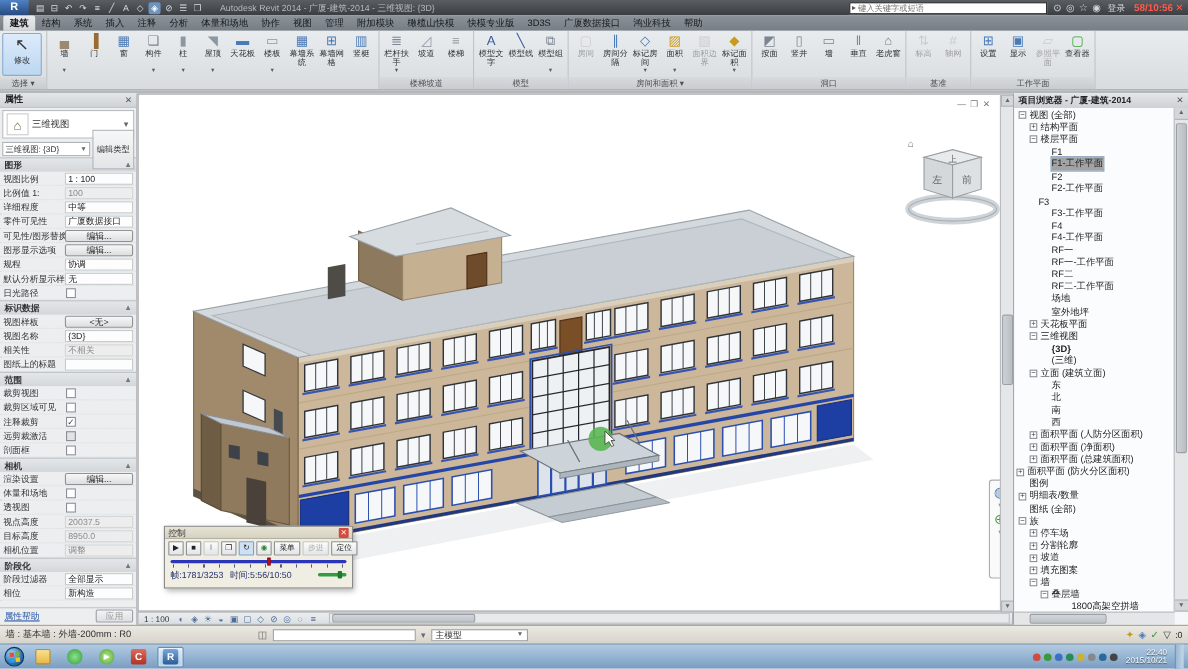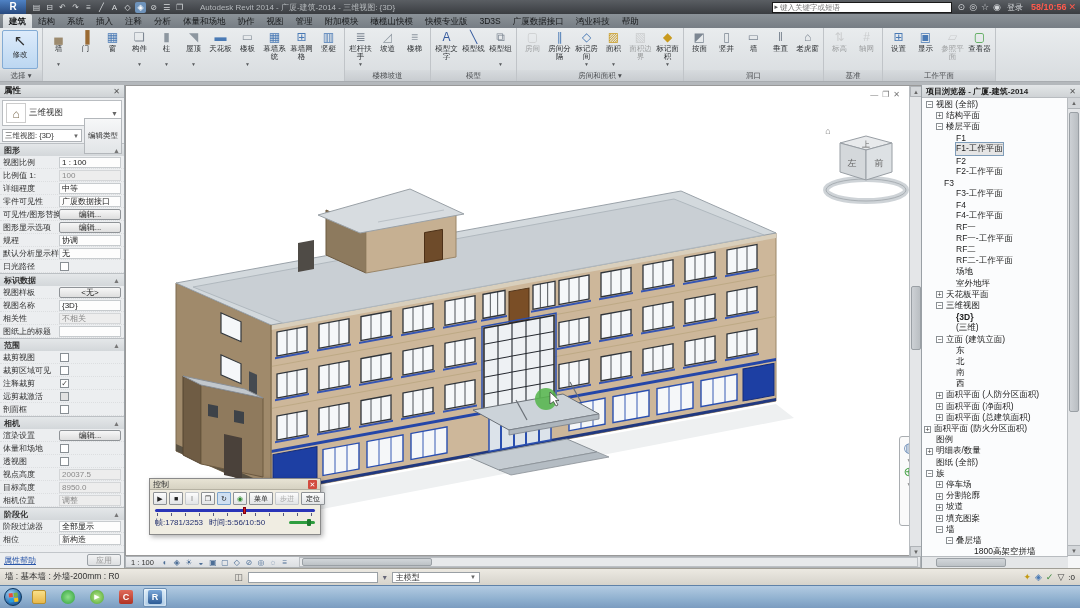--- a/index.html
+++ b/index.html
@@ -97,21 +97,21 @@
 #hscroll{flex:1;height:10px;background:#e7e9eb;border:1px solid #bcc0c4;position:relative;margin-left:6px}
 #hscroll .thumb{position:absolute;left:2px;top:0;width:130px;height:8px;background:linear-gradient(#d2d6da,#bdc2c6);border:1px solid #9aa0a5;border-radius:2px}
 
 #browser{position:absolute;left:921px;top:85px;width:159px;height:483px;background:#f6f7f8;border-left:1px solid #9aa0a5;overflow:hidden}
 #btitle{height:13px;background:linear-gradient(#e3e6e8,#cfd3d6);display:flex;align-items:center;padding:0 4px;font-size:8px;font-weight:bold;border-bottom:1px solid #b8bcc0;white-space:nowrap}
 #btitle .x{margin-left:auto;color:#555;font-size:8px}
 #btree{position:absolute;left:0;top:13px;width:146px;height:458px;overflow:hidden;padding-top:1px;background:#fbfcfd}
 .trow{height:11.2px;display:flex;align-items:center;font-size:8.5px;white-space:nowrap;color:#222}
 .exp{width:7px;height:7px;border:1px solid #8a9094;background:#fff;font-size:7px;line-height:5px;text-align:center;margin-right:3px;color:#333;flex:none}
 .noexp{width:10px;flex:none}
-.trow.sel .tl{outline:1px solid #7f9db9;background:#e5e5e5}
+.trow.sel .tl{outline:1px solid #7f9db9;background:#a3a3a3}
 .trow.bold .tl{font-weight:bold}
 #bvscroll{position:absolute;right:0;top:13px;width:13px;height:458px;background:#e4e6e8;border-left:1px solid #b8bcc0}
 #bvscroll .thumb{position:absolute;left:1px;top:14px;width:10px;height:300px;background:linear-gradient(90deg,#cdd1d5,#b9bec2);border:1px solid #9aa0a5;border-radius:2px}
 #bvscroll .ar{height:11px;font-size:6px;color:#666;text-align:center;line-height:11px;background:#d4d7da;border-bottom:1px solid #b0b4b8}
 #bvscroll .dn{position:absolute;bottom:0;width:100%;border-top:1px solid #b0b4b8}
 #bhscroll{position:absolute;left:0;bottom:0;width:146px;height:12px;background:#e4e6e8;border-top:1px solid #b8bcc0}
 #bhscroll .thumb{position:absolute;left:14px;top:1px;width:70px;height:9px;background:linear-gradient(#d2d6da,#bdc2c6);border:1px solid #9aa0a5;border-radius:2px}
 
 #statusbar{position:absolute;left:0;top:568px;width:1080px;height:17px;background:linear-gradient(#ece9e2,#d6d3cb);border-top:1px solid #a09e96;display:flex;align-items:center;padding:0 5px;gap:5px}
 #sbhint{font-size:8.5px;color:#333;white-space:nowrap}
@@ -1041,13 +1041,30 @@
       <div class="tbi">
         <div class="tbglyph" style="background: radial-gradient(circle, rgb(185, 232, 144), rgb(74, 163, 42)); border-radius: 50%; font-size: 7px;">▶</div>
       </div>
       <div class="tbi">
         <div class="tbglyph" style="background: linear-gradient(rgb(224, 106, 90), rgb(176, 51, 36));">C</div>
       </div>
       <div class="tbi active">
         <div class="tbglyph" style="background: linear-gradient(rgb(122, 167, 216), rgb(45, 92, 150));">R</div>
       </div>
     </div>
+  <div id="tray">
+    <span id="trayicons" style="display:flex;gap:3px">
+        <span class="ti" style="background: rgb(210, 75, 62);"></span>
+        <span class="ti" style="background: rgb(58, 154, 58);"></span>
+        <span class="ti" style="background: rgb(58, 111, 194);"></span>
+        <span class="ti" style="background: rgb(42, 138, 90);"></span>
+        <span class="ti" style="background: rgb(201, 178, 58);"></span>
+        <span class="ti" style="background: rgb(136, 136, 136);"></span>
+        <span class="ti" style="background: rgb(42, 106, 154);"></span>
+        <span class="ti" style="background: rgb(68, 68, 68);"></span>
+      </span>
+    <div id="clock">
+      <div>22:40</div>
+      <div>2015/10/21</div>
+    </div>
+    <div id="showdesk"></div>
+  </div>
 </div>
 
 </body></html>

